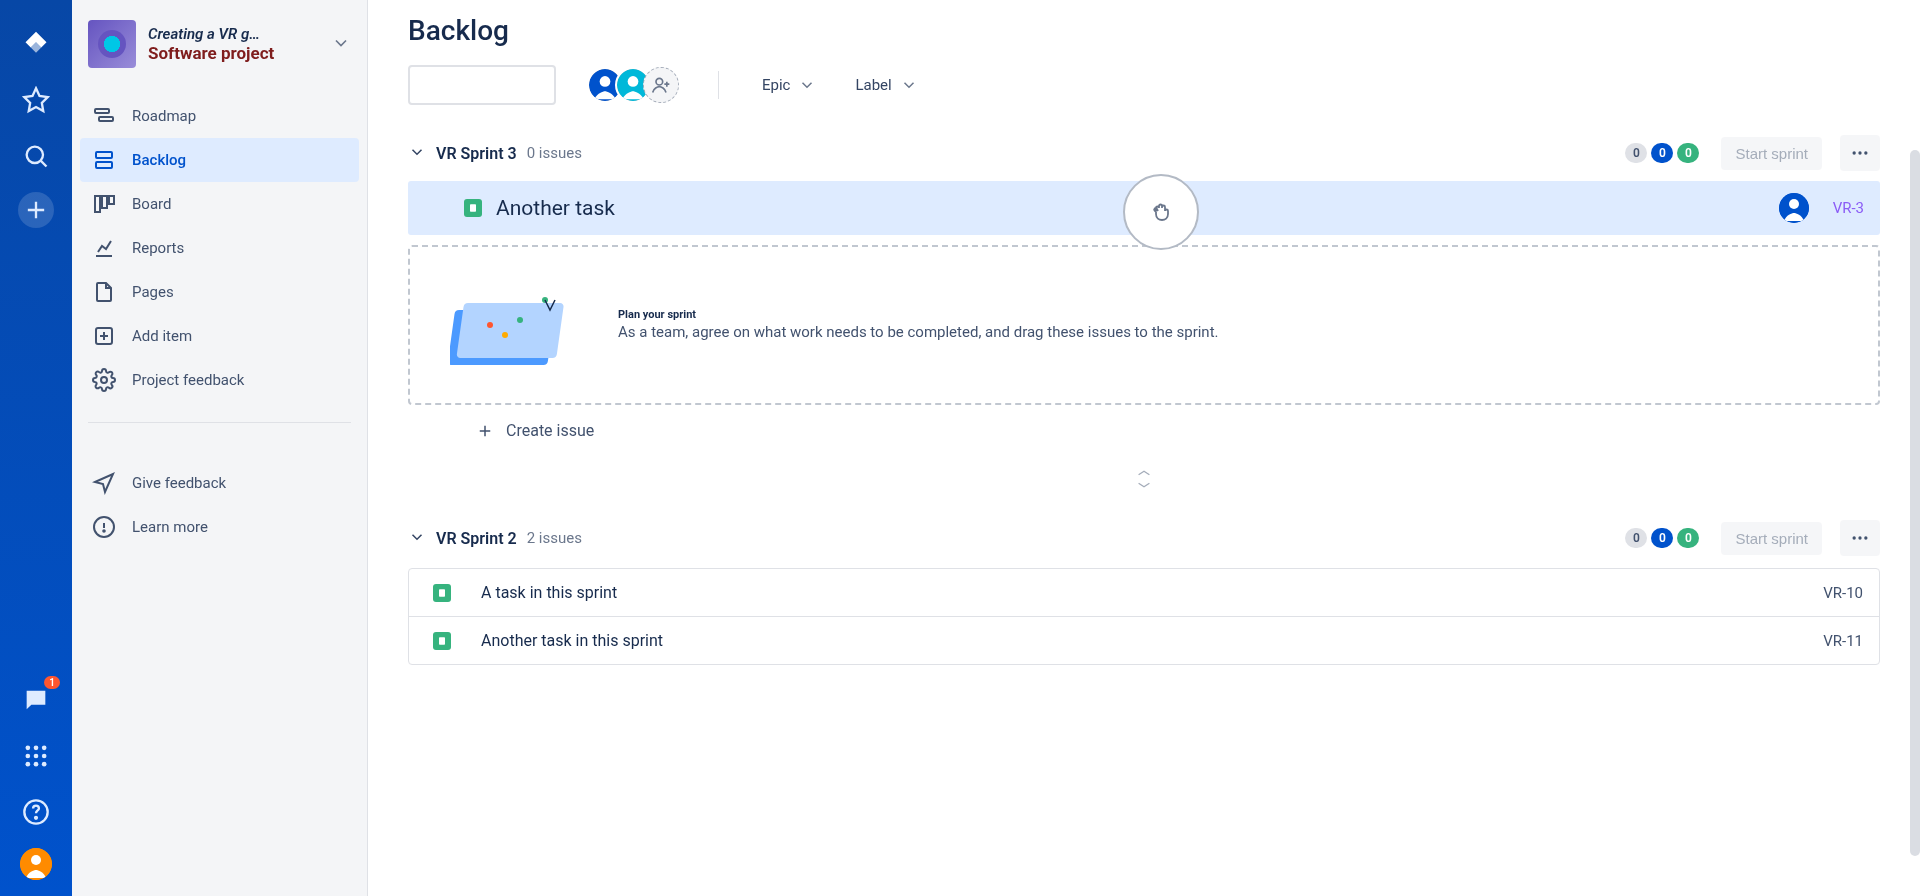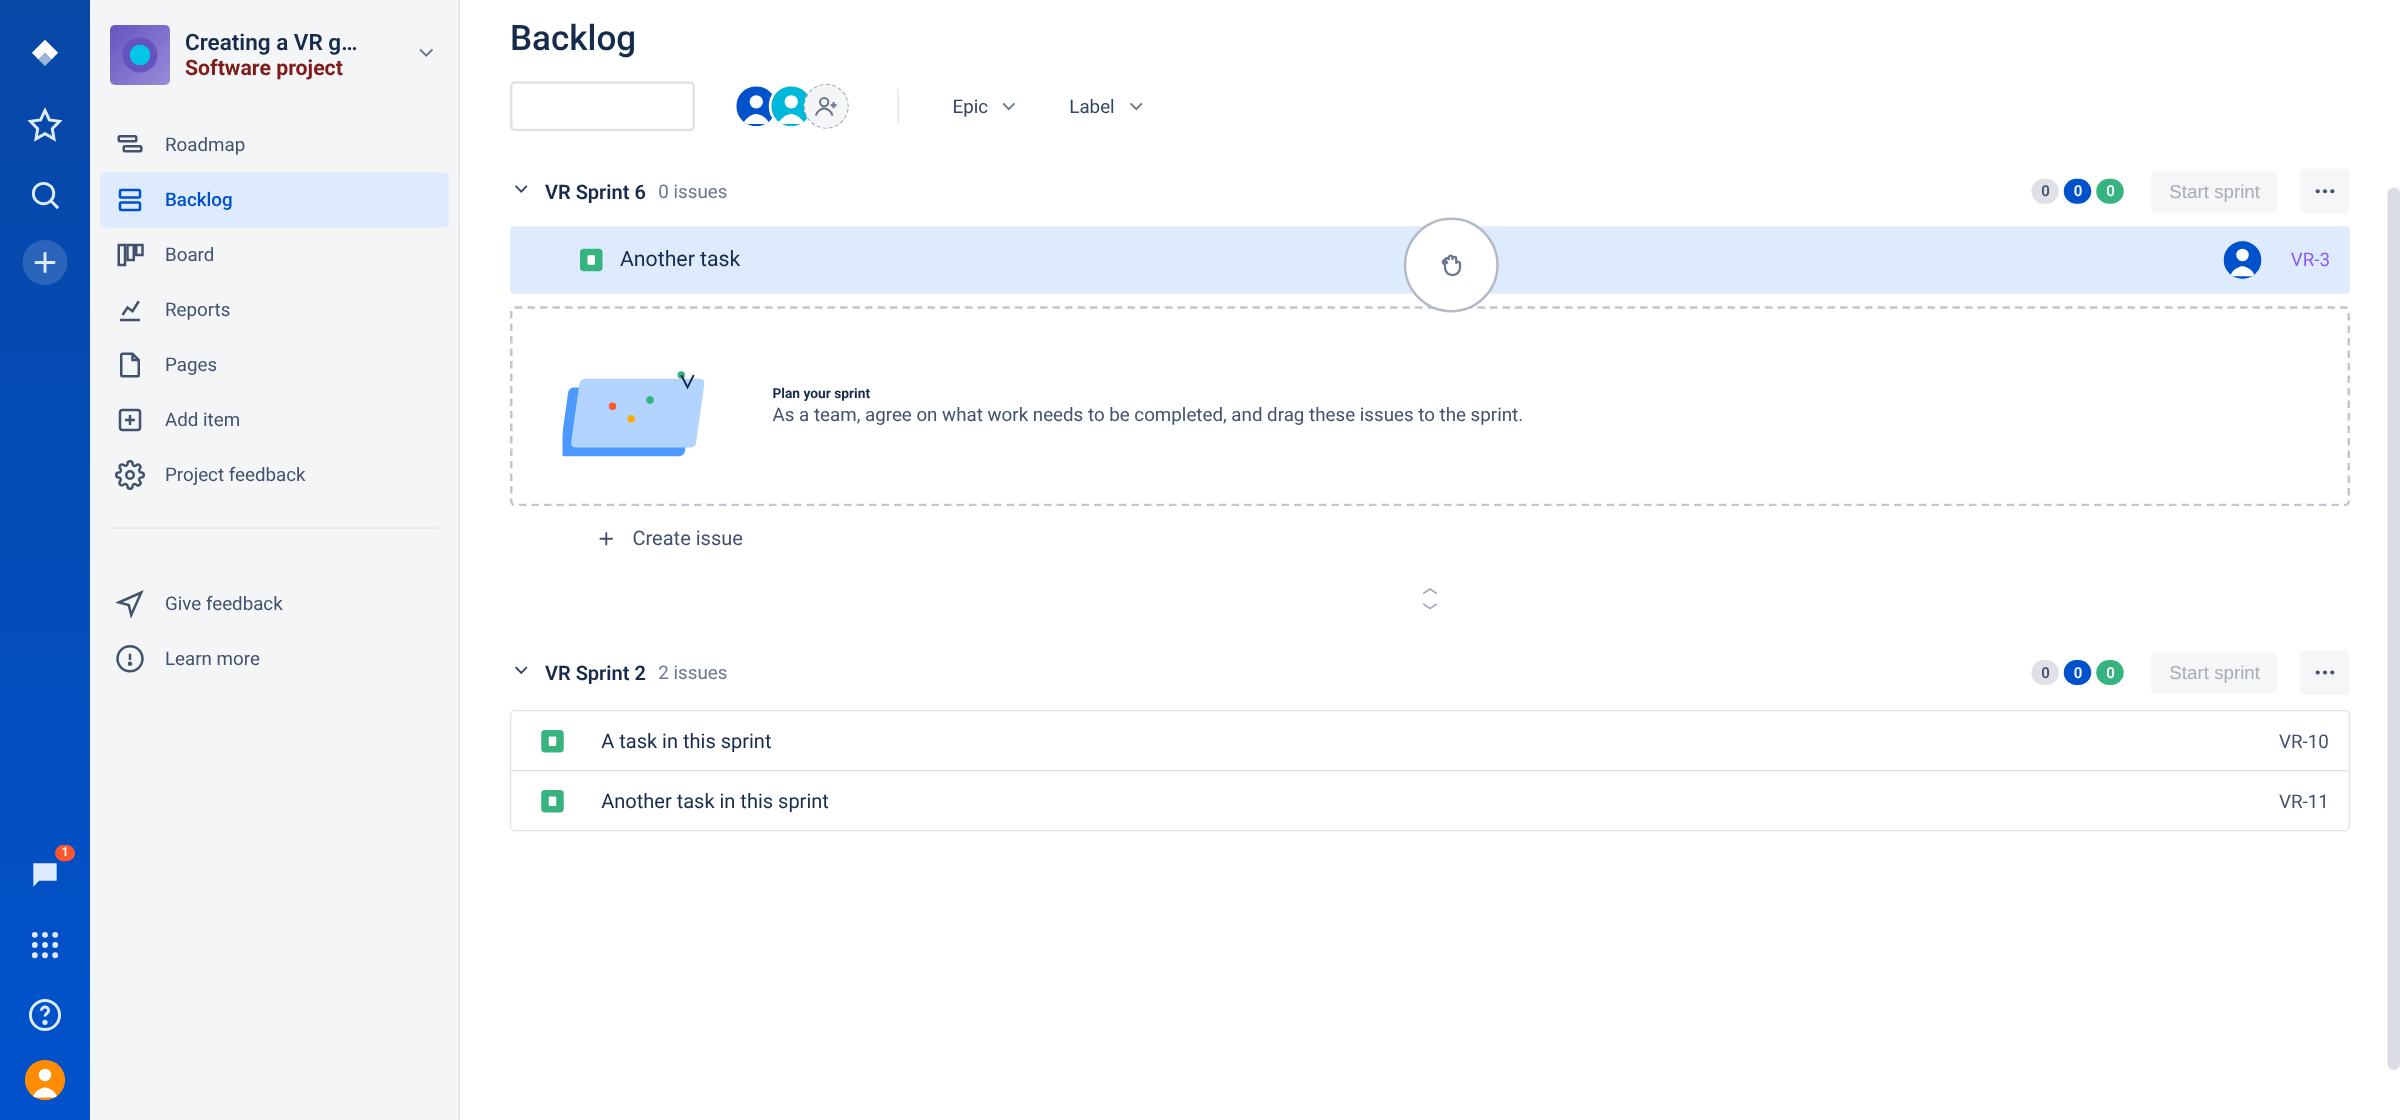--- a/index.html
+++ b/index.html
@@ -16,21 +16,21 @@
   .rail-badge .count { position: absolute; top: -4px; right: -4px; background: #FF5630; color: #fff; font-size: 10px; border-radius: 8px; padding: 1px 5px; font-weight: 600; }
   .rail-avatar { width: 32px; height: 32px; border-radius: 50%; background: #FF8B00; margin-bottom: 16px; overflow: hidden; display:flex; align-items:center; justify-content:center; }
   .rail-avatar svg { width:32px; height:32px; }
   
   
   .sidebar { width: 296px; background: #F4F5F7; border-right: 1px solid #DFE1E6; padding: 20px 0; display: flex; flex-direction: column; }
   .proj-header { display: flex; align-items: center; padding: 0 16px 8px 16px; gap: 12px; }
   .proj-icon { width: 48px; height: 48px; border-radius: 4px; background: linear-gradient(135deg, #6554C0, #998DD9); display:flex; align-items:center; justify-content:center; }
   .proj-icon .inner { width:28px; height:28px; border-radius:50%; background:radial-gradient(circle, #00C7E6 40%, #6554C0 42%); }
   .proj-meta { flex:1; min-width:0; }
-  .proj-name { font-weight:600; font-size:18px; white-space:nowrap; overflow:hidden; text-overflow:ellipsis; }
+  .proj-name { font-weight:600; font-size:15px; white-space:nowrap; overflow:hidden; text-overflow:ellipsis;font-style:italic; }
   .proj-sub { font-size:17px; color:#7f1d1d;font-weight:bold; }
   .proj-caret { color:#6B778C; cursor:pointer; }
   
   .nav { margin-top: 18px; padding: 0 8px; }
   .nav-item { display:flex; align-items:center; gap:16px; padding: 10px 12px; border-radius:4px; cursor:pointer; color:#42526E; font-size:15px; }
   .nav-item.active { background:#DEEBFF; color:#0052CC; font-weight:500; }
   .nav-item svg { width:24px; height:24px; flex-shrink:0; }
   
   .sb-divider { height:1px; background:#DFE1E6; margin: 20px 16px; }
   
@@ -62,21 +62,21 @@
   .pill { min-width:22px; height:20px; border-radius:10px; font-size:12px; font-weight:600; color:#fff; display:flex; align-items:center; justify-content:center; padding:0 6px; }
   .pill.grey { background:#DFE1E6; color:#42526E; }
   .pill.blue { background:#0052CC; }
   .pill.green { background:#36B37E; }
   .sprint-btn { background:#091E420A; color:#A5ADBA; border:none; border-radius:4px; padding:8px 14px; font-size:15px; font-weight:500; cursor:pointer; margin-left:12px; }
   .more-btn { background:#091E420A; border:none; border-radius:4px; width:40px; height:36px; display:flex; align-items:center; justify-content:center; cursor:pointer; margin-left:8px; color:#42526E; }
   
   .drag-row { background:#DEEBFF; display:flex; align-items:center; padding:12px 16px 12px 56px; gap:14px; border-radius:3px; margin-top:4px; position:relative; }
   .issue-type-icon { width:18px; height:18px; background:#36B37E; border-radius:3px; display:flex; align-items:center; justify-content:center; }
   .issue-type-icon svg { width:12px; height:12px; color:#fff; }
-  .drag-row .title { flex:1; font-size:17px; }
+  .drag-row .title { flex:1; font-size:21px; }
   .assignee-av { width:30px; height:30px; border-radius:50%; overflow:hidden; display:flex; align-items:center; justify-content:center; background:#0052CC; }
   .issue-key { font-size:15px; color:#8b5cf6; margin-left:10px; }
   
   .drop-cursor { position:absolute; left:755px; top:174px; width:76px; height:76px; border:2px solid #B3BAC5; border-radius:50%; background:#fff; display:flex; align-items:center; justify-content:center; z-index:10; }
   .drop-cursor svg { width:24px; height:24px; color:#6B778C; }
   
   .dropzone { border:2px dashed #C1C7D0; border-radius:4px; margin-top:10px; padding: 28px 40px; display:flex; align-items:center; gap:28px; }
   .dz-illus { width:140px; height:100px; position:relative; }
   .dz-text h4 { font-size:11px; font-weight:700; margin-bottom:1px; }
   .dz-text p { font-size:15px; color:#42526E; line-height:1.4; max-width:620px; }
@@ -290,21 +290,21 @@
       <svg viewBox="0 0 24 24" fill="none" stroke="currentColor" stroke-width="2">
           <path d="M6 9l6 6 6-6"></path>
         </svg>
     </div>
   </div>
 
   <div class="sprint-head">
     <span class="chev"><svg width="18" height="18" viewBox="0 0 24 24" fill="none" stroke="currentColor" stroke-width="2">
           <path d="M6 9l6 6 6-6"></path>
         </svg></span>
-    <span class="sprint-name">VR Sprint 6</span>
+    <span class="sprint-name">VR Sprint 3</span>
     <span class="sprint-count">0 issues</span>
     <div class="sprint-spacer"></div>
     <div class="status-pills">
       <span class="pill grey">0</span>
       <span class="pill blue">0</span>
       <span class="pill green">0</span>
     </div>
     <button class="sprint-btn">Start sprint</button>
     <button class="more-btn">
       <svg width="20" height="20" viewBox="0 0 24 24" fill="currentColor">

